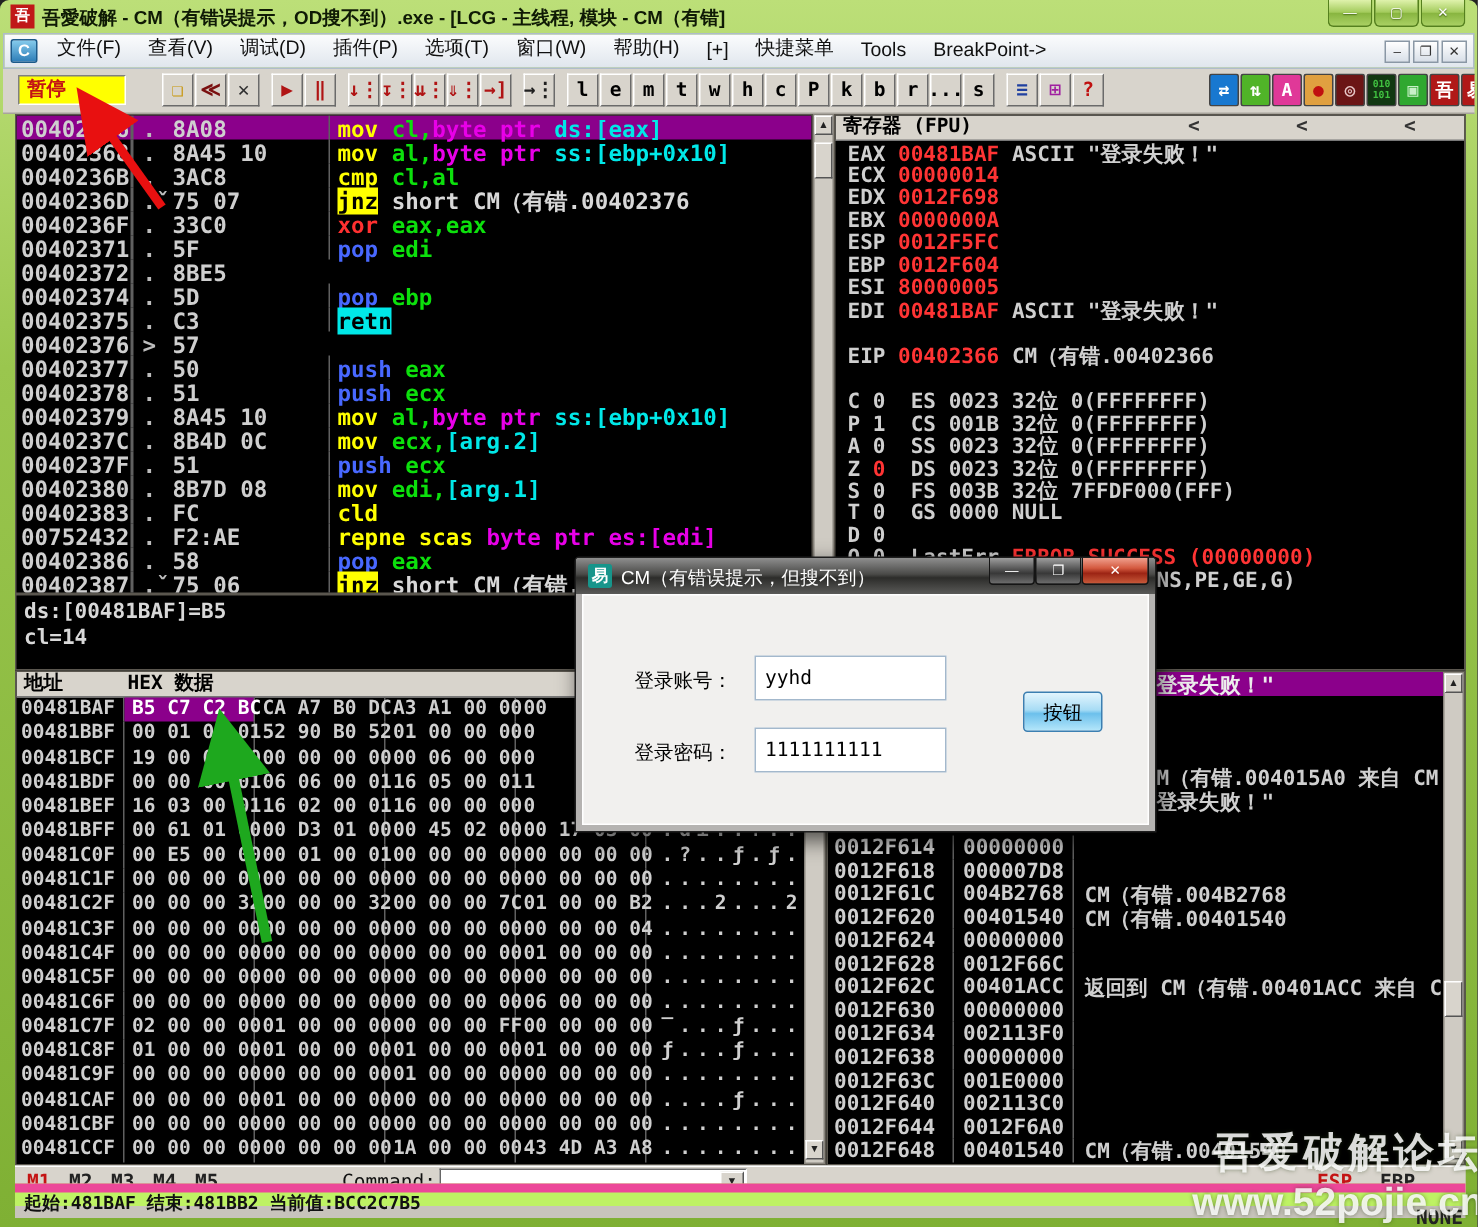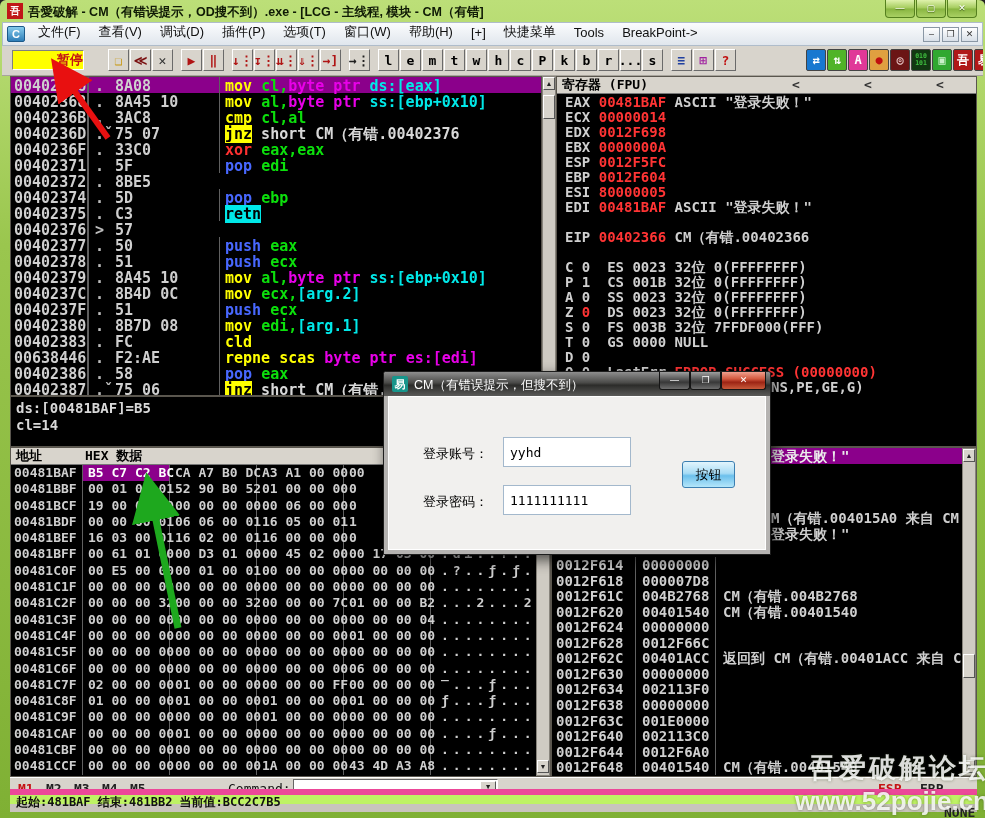--- a/index.html
+++ b/index.html
@@ -25,21 +25,21 @@
   .menu-items{position:absolute;left:26px;top:0;height:18px;display:flex;align-items:center;}
   .menu-item{padding:0 9px;font-size:13px;color:#101010;white-space:nowrap;}
   .mdi-btns{position:absolute;right:4px;top:4px;display:flex;gap:2px;}
   .mdi-btn{width:17px;height:15px;border:1px solid #8A97A5;background:linear-gradient(#FFF,#D8DFE8);
            font-size:9px;line-height:13px;text-align:center;color:#333;}
   
   .toolbar{position:absolute;left:2px;top:46px;width:981px;height:30px;background:#D8D4CC;
            border-bottom:1px solid #A8A49C;}
   .pausebox{position:absolute;left:10px;top:4px;width:72px;height:20px;background:#FFFF00;
             border:1px solid;border-color:#808080 #FFF #FFF #808080;color:#C41414;
-            font:bold 13px "DejaVu Sans Mono",monospace;line-height:18px;padding-left:5px;text-align:right;}
+            font:bold 13px "DejaVu Sans Mono",monospace;line-height:18px;padding-left:5px;}
   .tb-left{position:absolute;left:106px;top:3px;display:flex;align-items:center;}
   .tb-btn{width:21px;height:22px;margin-right:1px;background:#D8D4CC;border:1px solid;
           border-color:#FFF #6A6A6A #6A6A6A #FFF;font:bold 13px "DejaVu Sans Mono",monospace;
           display:flex;align-items:center;justify-content:center;white-space:pre;}
   .tb-sep{width:7px;height:22px;}
   .tb-right{position:absolute;right:0;top:3px;width:178px;display:flex;overflow:hidden;}
   .tb-icon{flex:0 0 20px;width:20px;height:22px;margin-left:1px;border:1px solid #444;border-radius:2px;
            display:flex;align-items:center;justify-content:center;font:bold 12px "DejaVu Sans Mono",monospace;}
   .tb-icon.tiny{font-size:6.5px;line-height:7px;white-space:pre;}
   
@@ -237,21 +237,21 @@
         <div class="da-row"><span class="da-addr">00402374</span><span class="da-mark">.</span><span class="da-bytes">5D</span><span class="da-insn"><span class="t-stk">pop </span><span class="t-reg">ebp</span></span></div>
         <div class="da-row"><span class="da-addr">00402375</span><span class="da-mark">.</span><span class="da-bytes">C3</span><span class="da-insn"><span class="t-hlc">retn</span></span></div>
         <div class="da-row"><span class="da-addr">00402376</span><span class="da-mark">&gt;</span><span class="da-bytes">57</span></div>
         <div class="da-row"><span class="da-addr">00402377</span><span class="da-mark">.</span><span class="da-bytes">50</span><span class="da-insn"><span class="t-stk">push </span><span class="t-reg">eax</span></span></div>
         <div class="da-row"><span class="da-addr">00402378</span><span class="da-mark">.</span><span class="da-bytes">51</span><span class="da-insn"><span class="t-stk">push </span><span class="t-reg">ecx</span></span></div>
         <div class="da-row"><span class="da-addr">00402379</span><span class="da-mark">.</span><span class="da-bytes">8A45 10</span><span class="da-insn"><span class="t-cmd">mov </span><span class="t-reg">al,</span><span class="t-sz">byte ptr </span><span class="t-mem">ss:[ebp+0x10]</span></span></div>
         <div class="da-row"><span class="da-addr">0040237C</span><span class="da-mark">.</span><span class="da-bytes">8B4D 0C</span><span class="da-insn"><span class="t-cmd">mov </span><span class="t-reg">ecx,</span><span class="t-mem">[arg.2]</span></span></div>
         <div class="da-row"><span class="da-addr">0040237F</span><span class="da-mark">.</span><span class="da-bytes">51</span><span class="da-insn"><span class="t-stk">push </span><span class="t-reg">ecx</span></span></div>
         <div class="da-row"><span class="da-addr">00402380</span><span class="da-mark">.</span><span class="da-bytes">8B7D 08</span><span class="da-insn"><span class="t-cmd">mov </span><span class="t-reg">edi,</span><span class="t-mem">[arg.1]</span></span></div>
         <div class="da-row"><span class="da-addr">00402383</span><span class="da-mark">.</span><span class="da-bytes">FC</span><span class="da-insn"><span class="t-cmd">cld</span></span></div>
-        <div class="da-row"><span class="da-addr">00638446</span><span class="da-mark">.</span><span class="da-bytes">F2:AE</span><span class="da-insn"><span class="t-cmd">repne scas </span><span class="t-sz">byte ptr </span><span class="t-sz">es:[edi]</span></span></div>
+        <div class="da-row"><span class="da-addr">00752432</span><span class="da-mark">.</span><span class="da-bytes">F2:AE</span><span class="da-insn"><span class="t-cmd">repne scas </span><span class="t-sz">byte ptr </span><span class="t-sz">es:[edi]</span></span></div>
         <div class="da-row"><span class="da-addr">00402386</span><span class="da-mark">.</span><span class="da-bytes">58</span><span class="da-insn"><span class="t-stk">pop </span><span class="t-reg">eax</span></span></div>
         <div class="da-row"><span class="da-addr">00402387</span><span class="da-mark">.ˇ</span><span class="da-bytes">75 06</span><span class="da-insn"><span class="t-hly">jnz</span><span class="t-txt"> short CM（有错.0</span></span></div>
       </div>
 
     <div class="sbar" id="sb-disasm" style="left:532px;top:0;width:14px;height:371px;">
         <span class="sb-arrow" style="top: 0px;">▲</span>
         <span class="sb-thumb" style="top: 18px;"></span>
         <span class="sb-arrow" style="top: 354px;">▼</span>
       </div>
 

